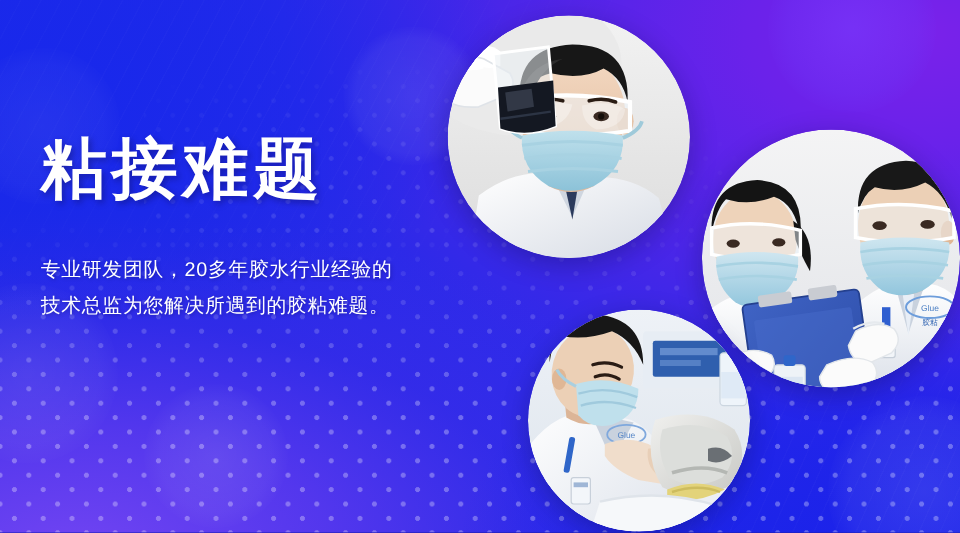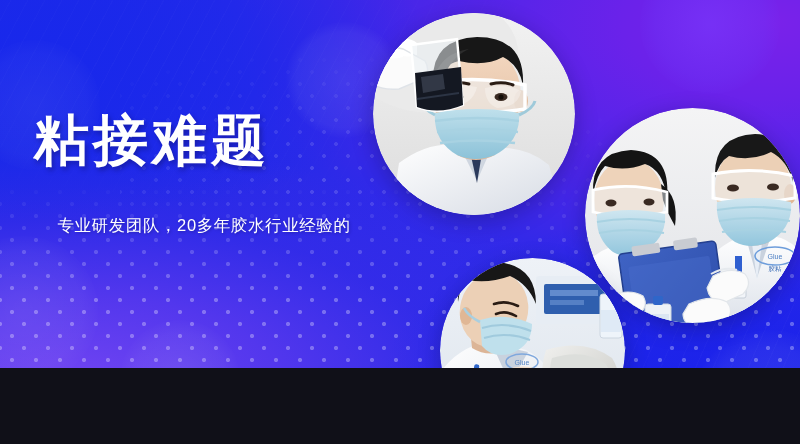--- a/index.html
+++ b/index.html
@@ -7,21 +7,21 @@
     padding: 0;
     background: #101018;
   }
   body {
     font-family: "Liberation Sans", "DejaVu Sans", sans-serif;
   }
 
   #banner {
     position: relative;
     width: 800px;
-    height: 368px;
+    height: 444px;
     overflow: hidden;
     background: #2222e8;
   }
 
   
   .bg-base {
     position: absolute;
     inset: 0;
     background:
       radial-gradient(115% 130% at 96% 6%, #7a22ea 0%, #6a22ea 16%, #4a26e8 38%, #2b2ae8 58%, #1f2ae6 74%, #1b2ae6 100%);
@@ -140,21 +140,20 @@
     position: absolute;
     left: 2px;
     top: -14px;
     width: 260px;
     height: 10px;
     background: #22e0f0;
     z-index: -1;
   }
   .subtitle {
     margin-top: 34px;
-    text-align: center;
   }
   .subtitle-line {
     font-size: 16.5px;
     line-height: 30px;
     color: #ffffff;
     letter-spacing: 0.6px;
     white-space: nowrap;
     text-shadow: 1px 1px 3px rgba(10,10,70,0.35);
   }
 
@@ -195,20 +194,21 @@
   <div class="dots"></div>
 
   <div class="text-block">
     <div class="headline-line">粘接难题</div>
     <div class="underline-wrap">
       <div class="underline-bar"></div>
     </div>
 
     <div class="subtitle">
       <div class="subtitle-line">专业研发团队，20多年胶水行业经验的</div>
+      <div class="subtitle-line">技术总监为您解决所遇到的胶粘难题。</div>
     </div>
   </div>
 
   <div class="photo photo-top">
     <svg width="202" height="202" viewBox="0 0 202 202" aria-hidden="true">
       <defs>
         <clipPath id="cTop">
             <circle cx="101" cy="101" r="101"></circle>
           </clipPath>
         <linearGradient id="wallT" x1="0" y1="0" x2="0" y2="1">

